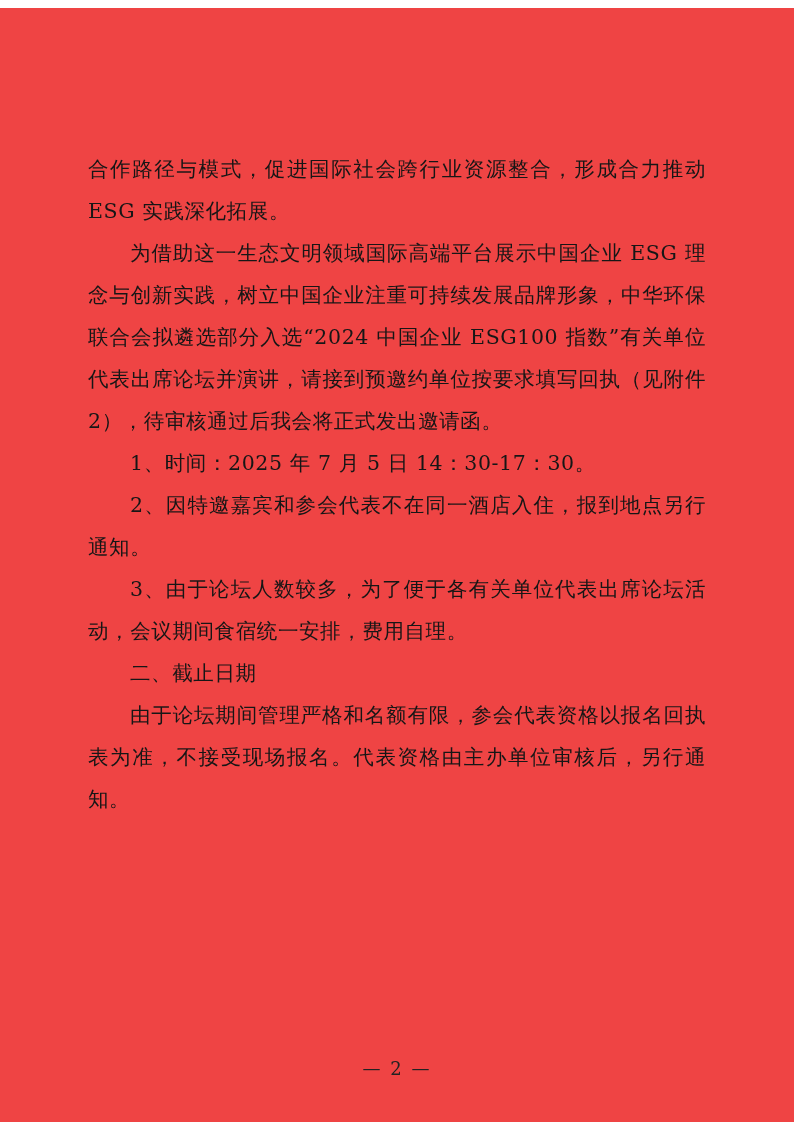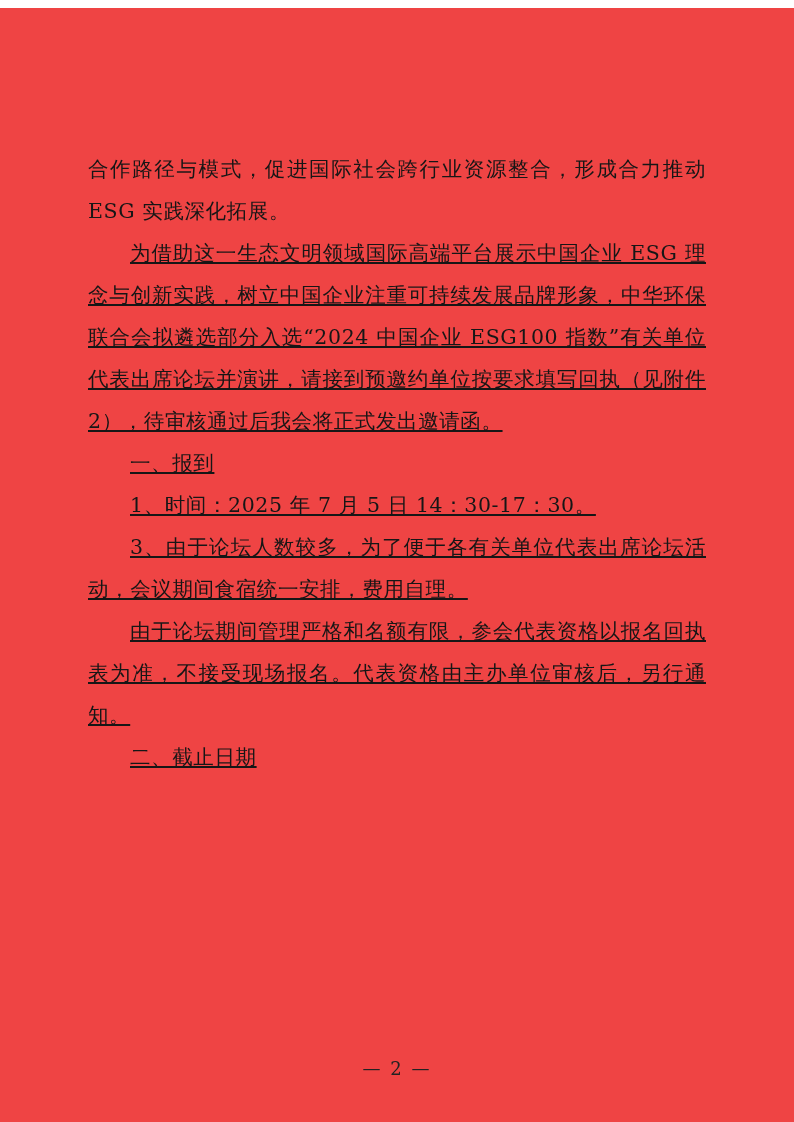--- a/index.html
+++ b/index.html
@@ -33,41 +33,40 @@
     line-height: 42px;
     letter-spacing: 0.6px;
     text-align: justify;
     text-justify: inter-ideograph;
     margin: 0 0 0 0;
     color: #161616;
     font-family: "DejaVu Serif", "Liberation Serif", serif;
   }
   .indent {
     text-indent: 42px;
-    text-decoration: underline;
   }
   .page-number {
     position: absolute;
     left: 0;
     top: 1050px;
     width: 794px;
     text-align: center;
     font-size: 18px;
     letter-spacing: 2px;
     color: #222;
     font-family: "DejaVu Serif", "Liberation Serif", serif;
   }
 </style>
 </head>
 <body>
 
 <div class="page">
   <div class="content">
     <p class="para">合作路径与模式，促进国际社会跨行业资源整合，形成合力推动 ESG 实践深化拓展。</p>
     <p class="para indent">为借助这一生态文明领域国际高端平台展示中国企业 ESG 理念与创新实践，树立中国企业注重可持续发展品牌形象，中华环保联合会拟遴选部分入选“2024 中国企业 ESG100 指数”有关单位代表出席论坛并演讲，请接到预邀约单位按要求填写回执（见附件 2），待审核通过后我会将正式发出邀请函。</p>
-    <p class="para indent">一、报到</p>
     <p class="para indent">1、时间：2025 年 7 月 5 日 14：30-17：30。</p>
+    <p class="para indent">2、因特邀嘉宾和参会代表不在同一酒店入住，报到地点另行通知。</p>
     <p class="para indent">3、由于论坛人数较多，为了便于各有关单位代表出席论坛活动，会议期间食宿统一安排，费用自理。</p>
+    <p class="para indent">二、截止日期</p>
     <p class="para indent">由于论坛期间管理严格和名额有限，参会代表资格以报名回执表为准，不接受现场报名。代表资格由主办单位审核后，另行通知。</p>
-    <p class="para indent">二、截止日期</p>
   </div>
   <div class="page-number">— 2 —</div>
 </div>
 
 </body></html>

